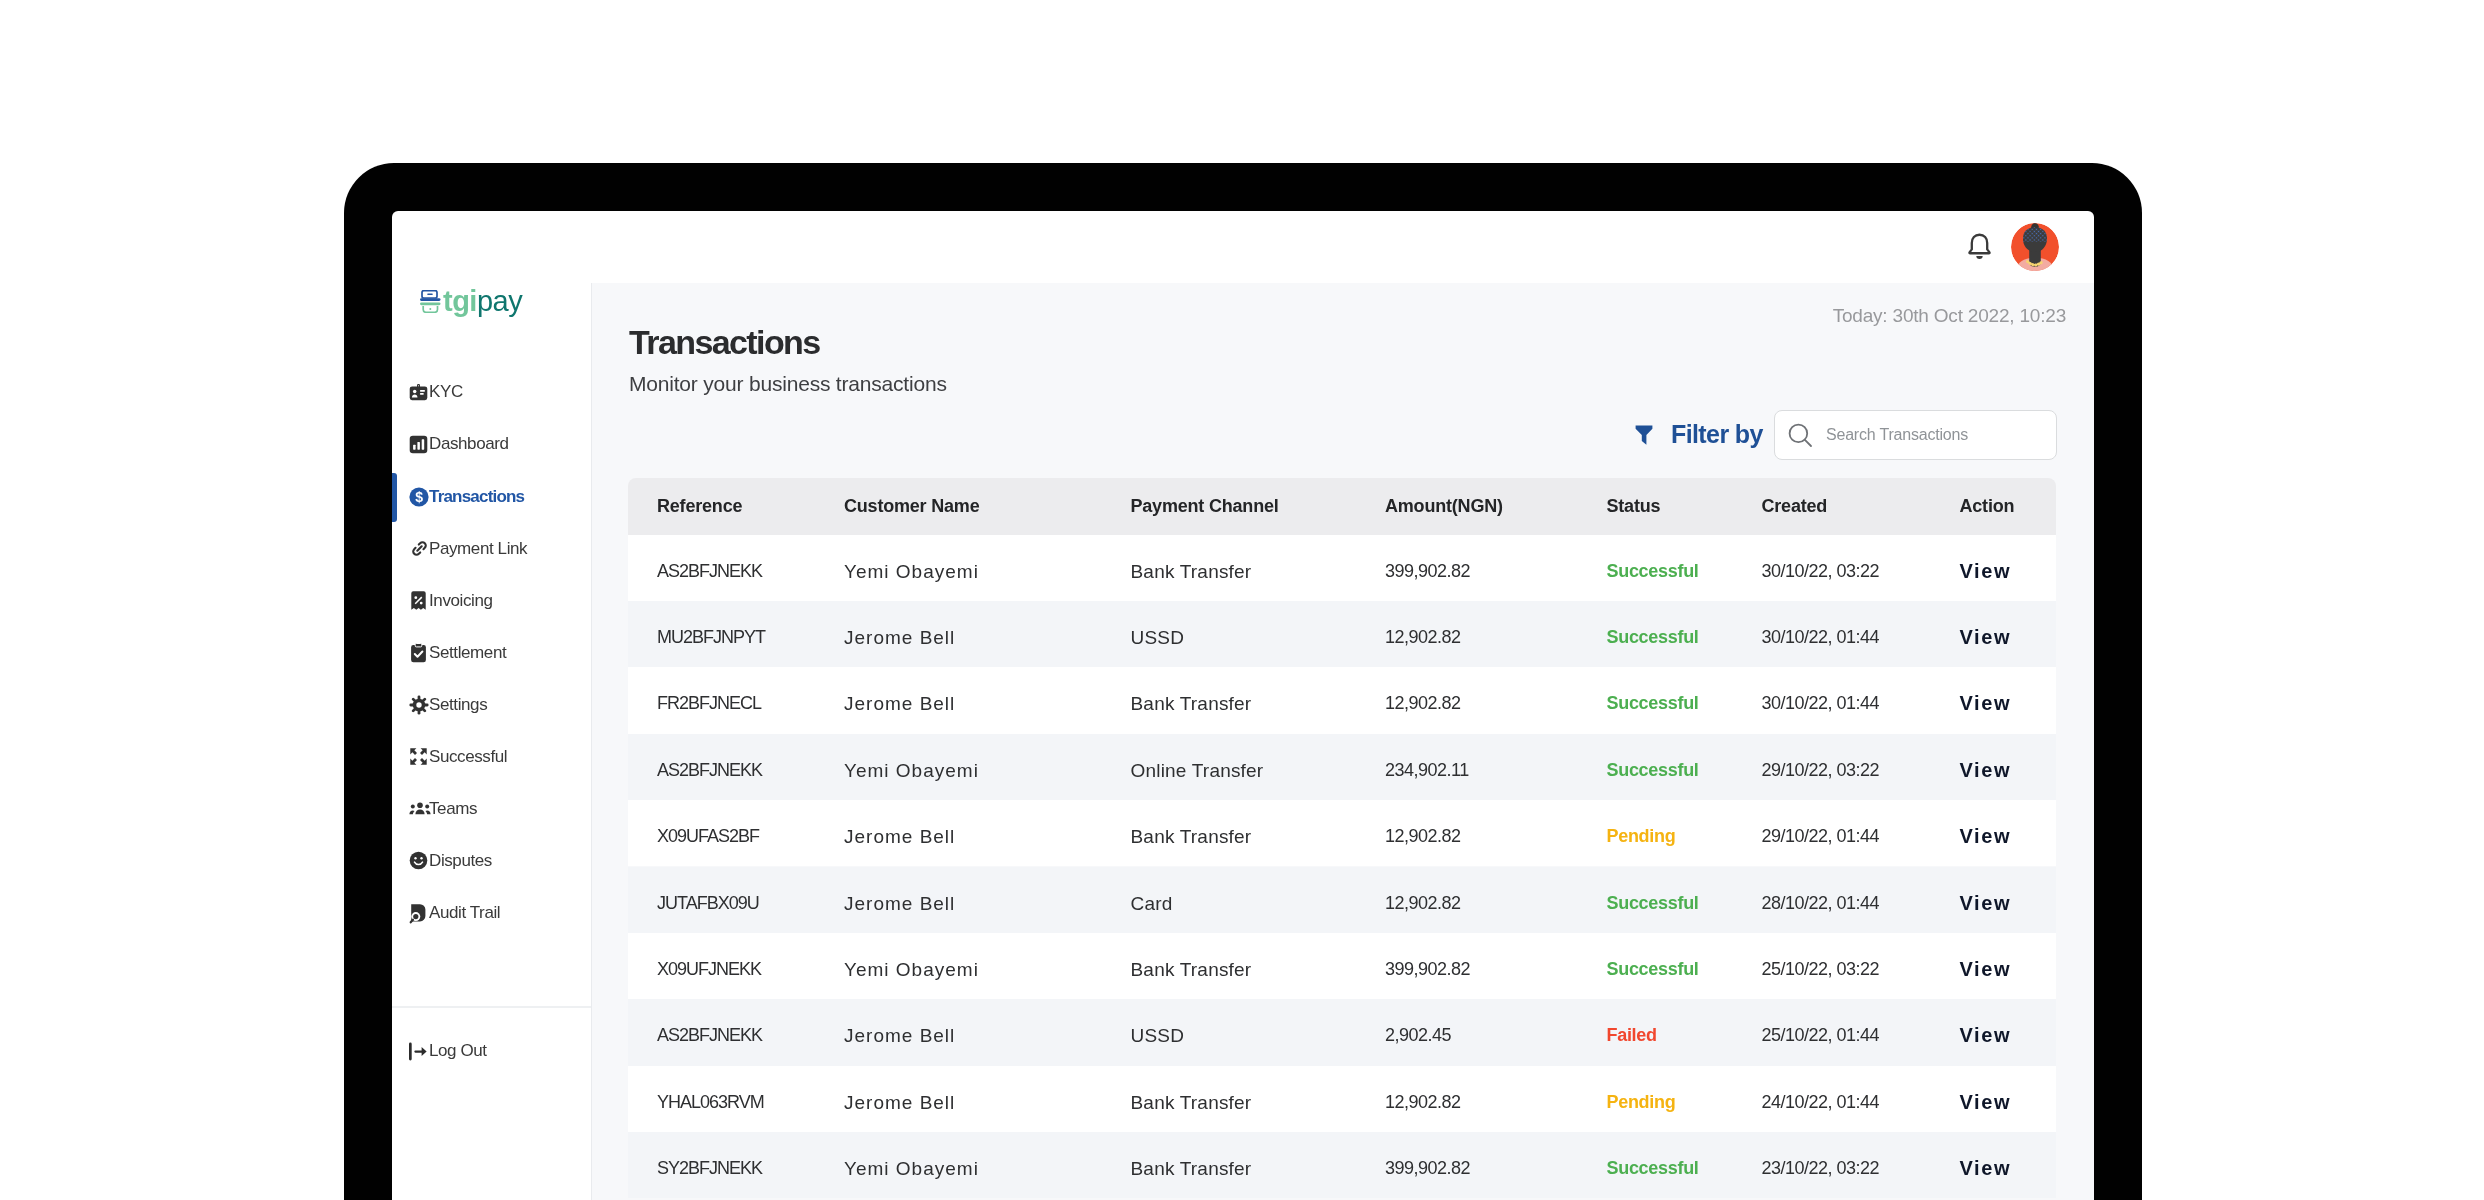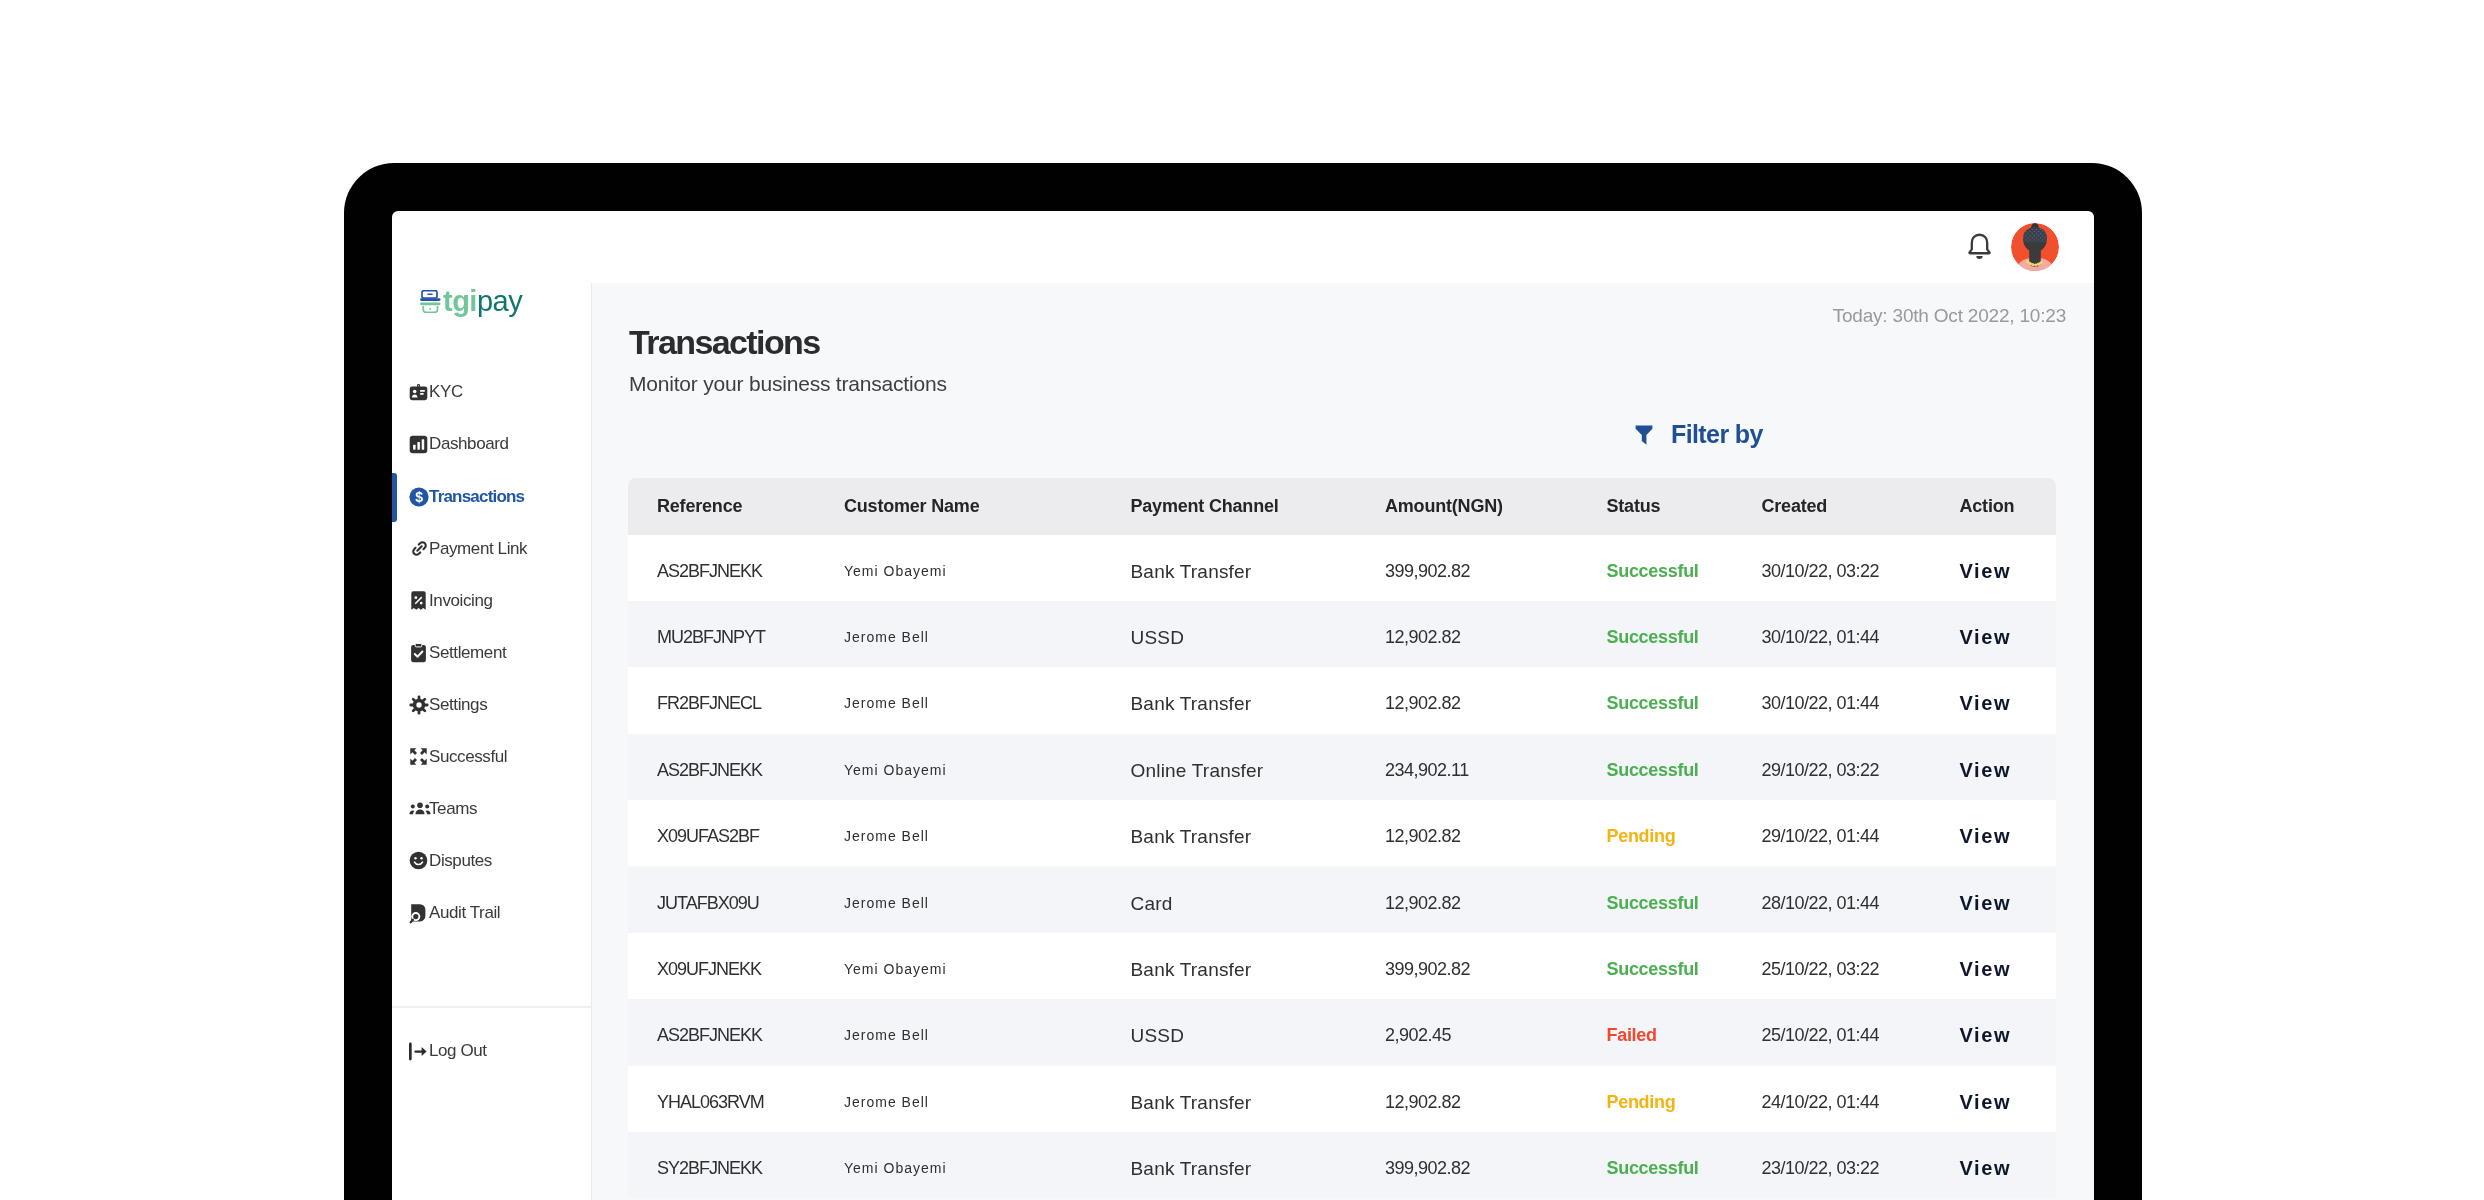--- a/index.html
+++ b/index.html
@@ -27,21 +27,21 @@
 #fby{position:absolute;left:1080px;top:140px;font-size:25px;line-height:22px;font-weight:bold;color:#1f5096;letter-spacing:-0.6px}
 #sbox{position:absolute;left:1183px;top:127px;width:283px;height:50px;background:#fff;border:1.5px solid #dadcde;border-radius:8px}
 #sbox .mg{position:absolute;left:12px;top:11px}
 #sbox .ph{position:absolute;left:51px;top:0;line-height:47px;font-size:16px;color:#8f9397;letter-spacing:-0.2px}
 #table{position:absolute;left:37px;top:195px;width:1428px;height:721px}
 #thead{position:absolute;left:0;top:0;width:1428px;height:56.5px;background:#ececee;border-radius:8px 8px 0 0}
 .hc{position:absolute;top:0;line-height:56.5px;font-size:18px;font-weight:bold;color:#242527;letter-spacing:-0.2px}
 .tr{position:absolute;left:0;width:1428px;height:66.4px}
 .tc{position:absolute;top:0;line-height:73px;font-size:18px;color:#2e2f31;letter-spacing:-0.5px}
 .tc.c0{letter-spacing:-1px}
-.tc.c1{font-size:14px;letter-spacing:1px}
+.tc.c1{font-size:19px;letter-spacing:1px}
 .tc.c2{font-size:19px;letter-spacing:0.2px}
 .tc.st{font-weight:bold;letter-spacing:-0.3px}
 .tc.vw{font-weight:bold;color:#0f172a;font-size:20px;letter-spacing:1.6px}
 </style></head>
 <body>
 <div id="frame">
     <div id="screen">
   <div id="bell"><svg width="27" height="29" viewBox="0 0 27 29">
           <g transform="translate(13.5,14.5) scale(1.1) translate(-13,-14)">
             <path d="M13 2.4 C8.7 2.4 6 5.6 6 9.8 V15.7 L3.9 18.4 Q3.6 19.2 4.5 19.2 H21.5 Q22.4 19.2 22.1 18.4 L20 15.7 V9.8 C20 5.6 17.3 2.4 13 2.4 Z" fill="none" stroke="#3a3a3a" stroke-width="2.1" stroke-linejoin="round"></path>
@@ -228,20 +228,27 @@
       </div>
   <div id="vline"></div>
   <div id="main">
     <div id="today">Today: 30th Oct 2022, 10:23</div>
     <div id="h1">Transactions</div>
     <div id="sub">Monitor your business transactions</div>
     <div id="fun"><svg width="18" height="21" viewBox="0 0 18 21">
             <path d="M0.6 0.5 h16.8 v3.3 l-6 6.1 v9.9 l-4.6 -3.8 v-6.1 l-6.2 -6.1 z" fill="#1f5096"></path>
           </svg></div>
     <div id="fby">Filter by</div>
+    <div id="sbox">
+          <span class="mg"><svg width="26" height="26" viewBox="0 0 26 26">
+              <circle cx="11.4" cy="11.4" r="8.8" fill="none" stroke="#6f7276" stroke-width="1.8"></circle>
+              <line x1="17.9" y1="17.9" x2="24" y2="24" stroke="#6f7276" stroke-width="1.8" stroke-linecap="round"></line>
+            </svg></span>
+          <span class="ph">Search Transactions</span>
+        </div>
     <div id="table">
       <div id="thead">
             <span class="hc" style="left:29px">Reference</span>
             <span class="hc" style="left:216px">Customer Name</span>
             <span class="hc" style="left:502.5px">Payment Channel</span>
             <span class="hc" style="left:757px">Amount(NGN)</span>
             <span class="hc" style="left:978.5px">Status</span>
             <span class="hc" style="left:1133.5px">Created</span>
             <span class="hc" style="left:1331.5px">Action</span>
           </div>

